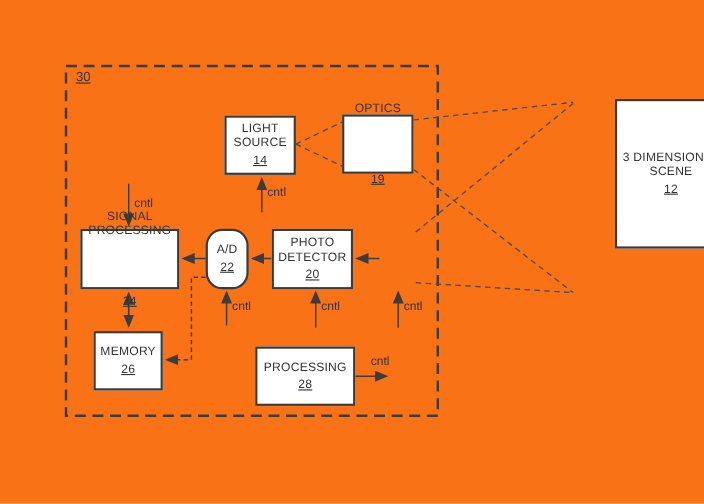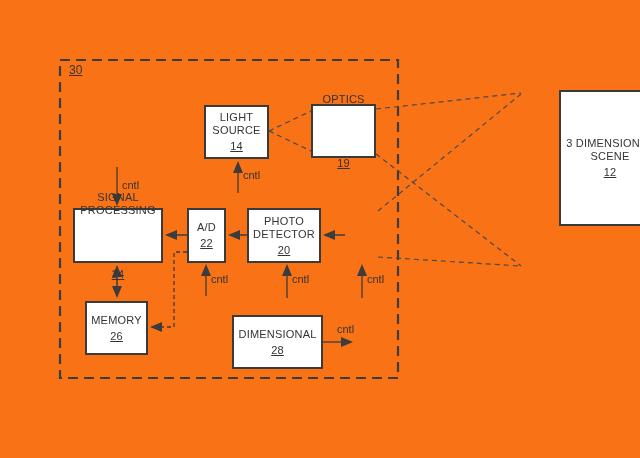--- a/index.html
+++ b/index.html
@@ -103,38 +103,38 @@
   <div class="block" style="left:311px; top:104px; width:65px; height:54px;gap:48px;">
     <div class="block-label">OPTICS</div>
     <div class="block-ref">19</div>
   </div>
 
   <div class="block" style="left:73px; top:208px; width:90px; height:55px;gap:48px;">
     <div class="block-label">SIGNAL PROCESSING</div>
     <div class="block-ref">24</div>
   </div>
 
-  <div class="block" style="left:187px; top:208px; width:39px; height:55px;">
+  <div class="block" style="left:187px; top:208px; width:39px; height:55px;border-radius:15px;">
     <div class="block-label">A/D</div>
     <div class="block-ref">22</div>
   </div>
 
   <div class="block" style="left:247px; top:208px; width:74px; height:55px;">
     <div class="block-label">PHOTO DETECTOR</div>
     <div class="block-ref">20</div>
   </div>
 
 
   <div class="block" style="left:85px; top:301px; width:63px; height:54px;">
     <div class="block-label">MEMORY</div>
     <div class="block-ref">26</div>
   </div>
 
   <div class="block" style="left:232px; top:315px; width:91px; height:54px;">
-    <div class="block-label">DIMENSIONAL</div>
+    <div class="block-label">PROCESSING</div>
     <div class="block-ref">28</div>
   </div>
 
   <div class="block" style="left:521px; top:90px; width:102px; height:136px;margin-left:38px;">
     <div class="block-label">3 DIMENSIONAL SCENE</div>
     <div class="block-ref">12</div>
   </div>
 
   <div class="cntl" style="left:122px; top:179px;">cntl</div>
   <div class="cntl" style="left:243px; top:169px;">cntl</div>

